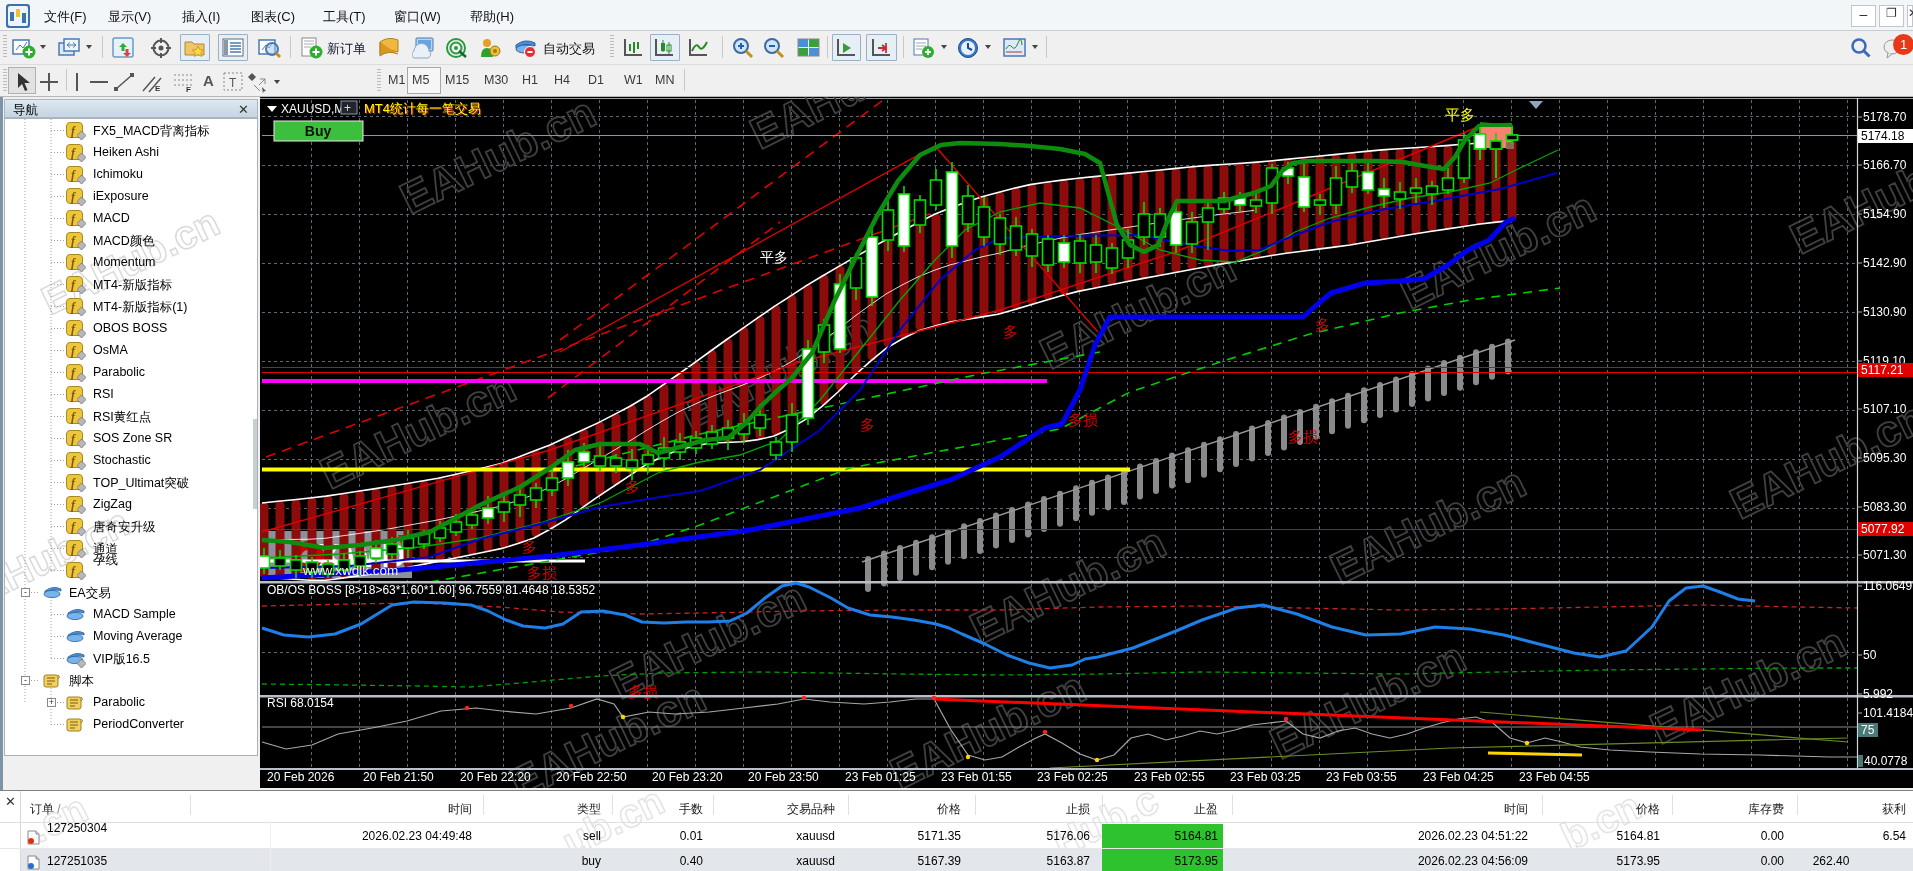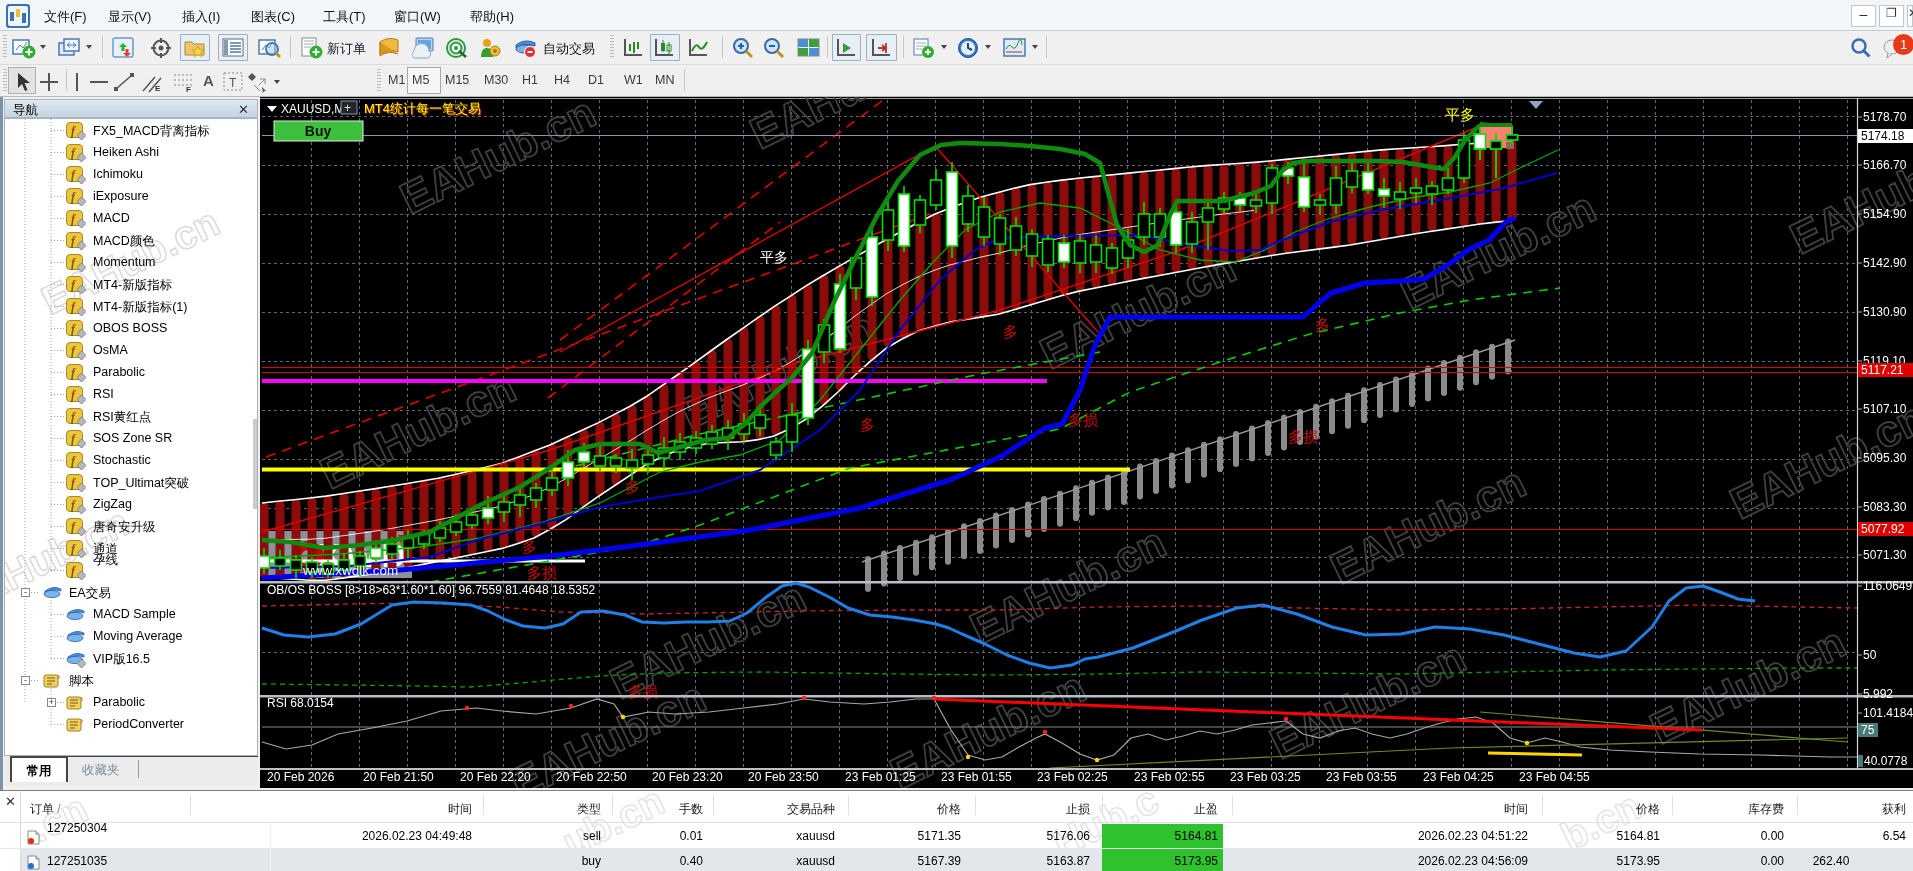--- a/index.html
+++ b/index.html
@@ -560,26 +560,20 @@
       <div class="ti" style="left:88px;top:575.5px">Parabolic</div>
       <div class="abs" style="left:61px;top:597.0px;width:20px;height:18px">
         <svg width="18" height="16" viewBox="0 0 18 16" style="position:absolute;left:0;top:1px">
           <rect x="1" y="2" width="14" height="12" rx="2" fill="#f0d060" stroke="#a08020"></rect>
           <path d="M4 5 h8 M4 8 h8 M4 11 h5" stroke="#7a5a10"></path>
           <path d="M15 2 q3 2 0 4" fill="none" stroke="#a08020"></path>
         </svg>
       </div>
       <div class="ti" style="left:88px;top:597.5px">PeriodConverter</div>
       <div class="abs" style="left:248px;top:300px;width:4px;height:90px;background:#c8cdd2"></div>
-    </div>
-    <div id="sbtabs">
-      <div class="abs" style="left:6px;top:0;width:58px;height:26px;background:#fff;border:2px solid #444;border-bottom:none;font-size:12.5px;font-weight:bold;text-align:center;padding-top:5px">常用</div>
-      <span class="abs" style="left:78px;top:6px;font-size:12.5px;color:#7d8d9d">收藏夹</span>
-      <div class="abs" style="left:134px;top:4px;width:1px;height:18px;background:#999"></div>
-      <div class="abs" style="left:64px;top:0;width:190px;height:1px;background:#444"></div>
     </div>
   </div>
 <svg id="chart" style="position:absolute;left:260px;top:97px" width="1653" height="691" viewBox="260 97 1653 691">
     <rect x="260" y="97" width="1653" height="691" fill="#000"></rect>
     <line x1="260" y1="98.5" x2="1913" y2="98.5" stroke="#9aa0a6" stroke-width="1"></line>
     <g stroke="#5d6875" stroke-width="1" stroke-dasharray="3 3">
       <line x1="311.5" y1="100" x2="311.5" y2="581"></line>
       <line x1="311.5" y1="584" x2="311.5" y2="695"></line>
       <line x1="311.5" y1="698" x2="311.5" y2="767"></line>
       <line x1="359.5" y1="100" x2="359.5" y2="581"></line>

